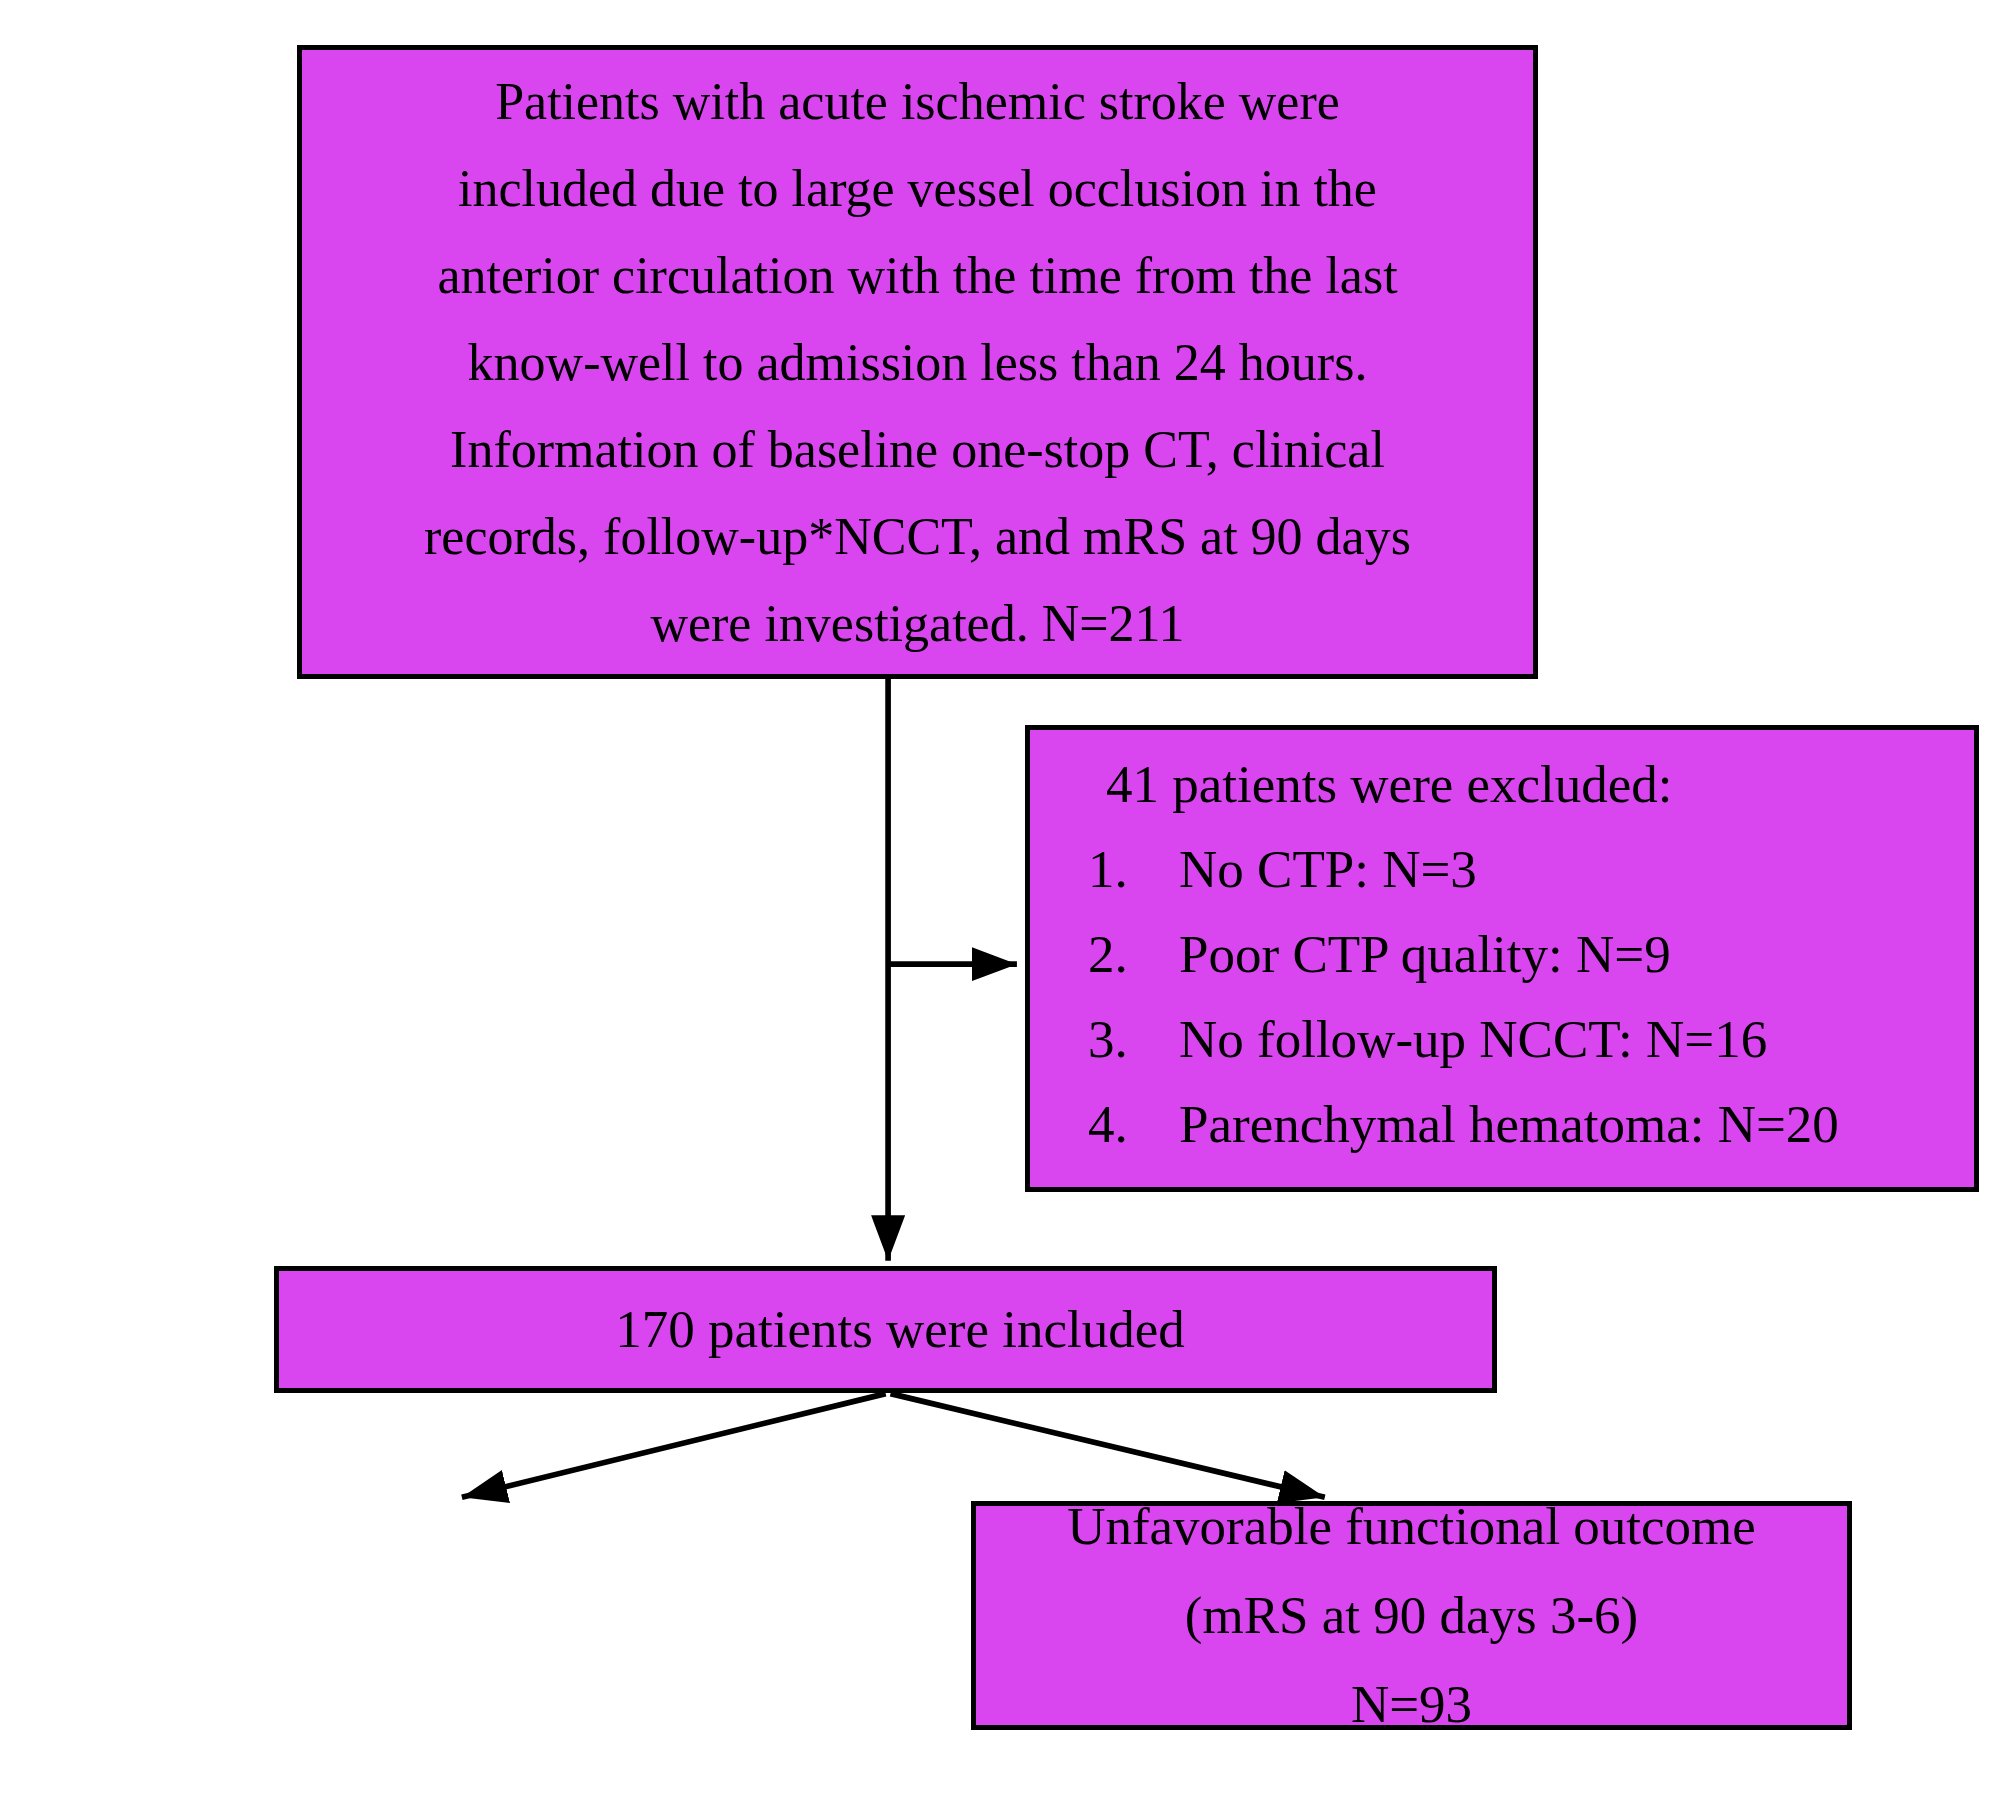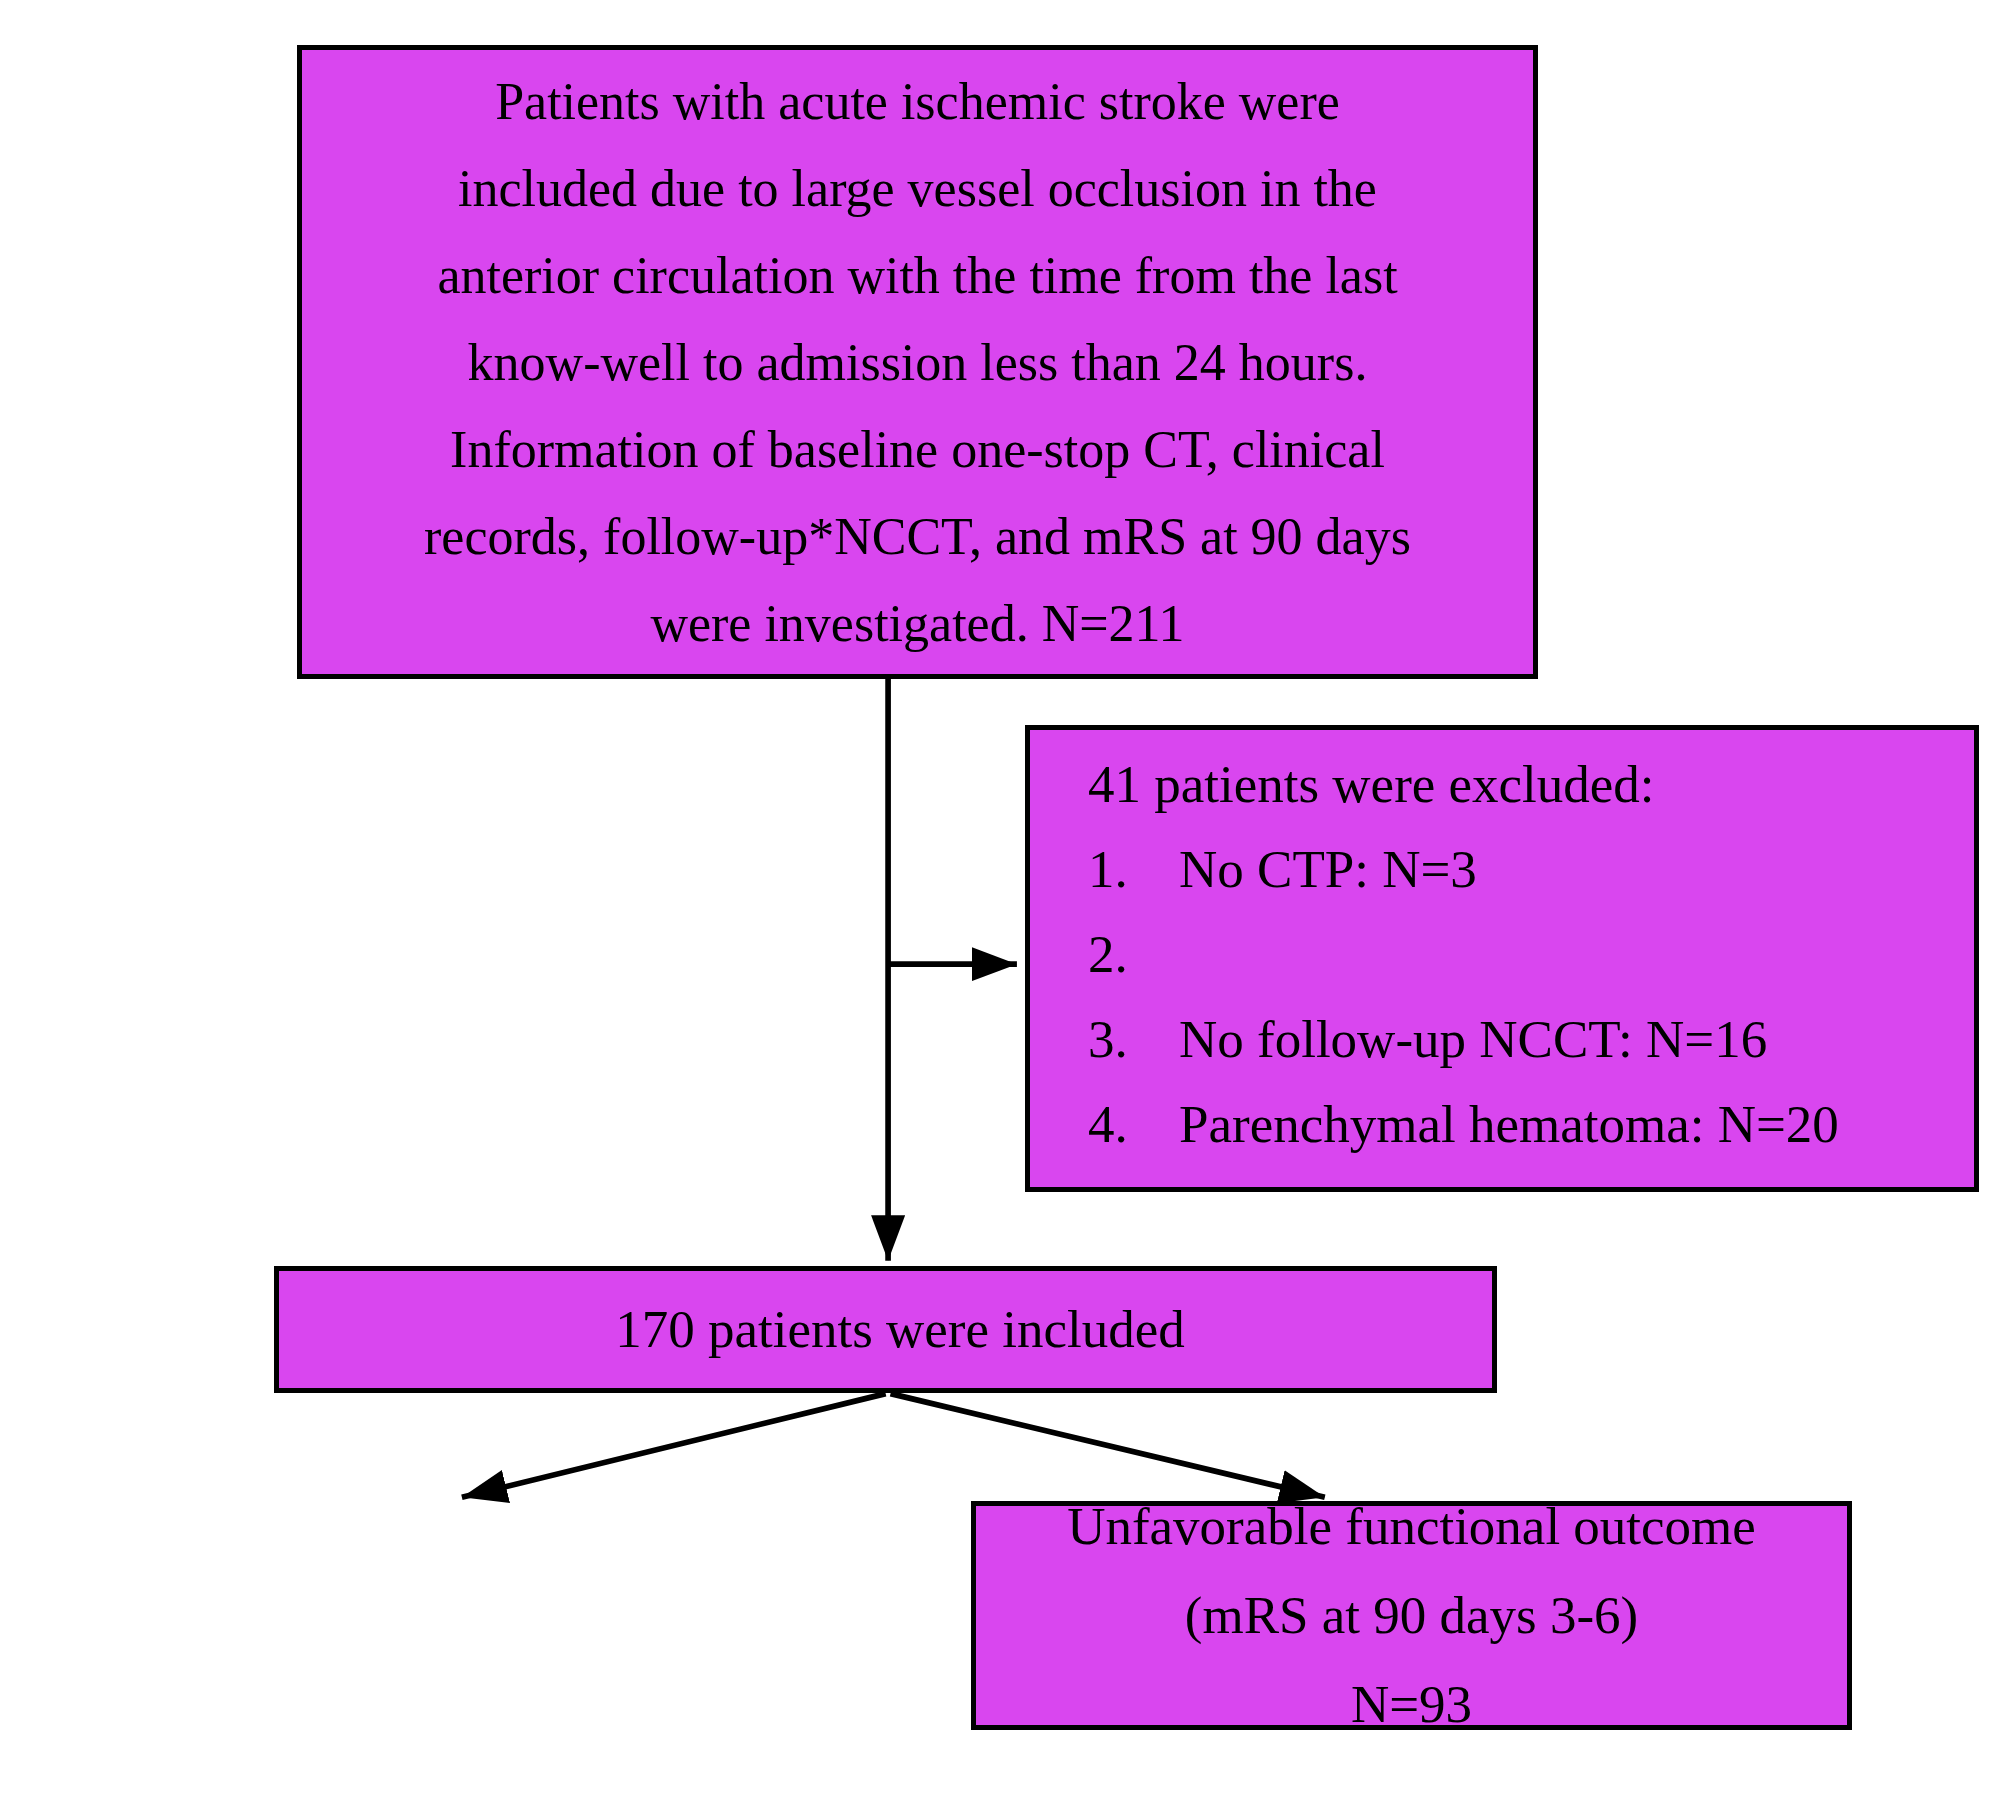--- a/index.html
+++ b/index.html
@@ -48,21 +48,21 @@
     font-size: 52px;
     line-height: 87px;
   }
   .exclusion-box {
     left: 1025px; top: 725px;
     width: 954px; height: 467px;
     font-size: 53px;
     line-height: 85px;
     padding: 12px 14.6px 12px 0;
   }
-  .excl-header { padding-left: 58px; }
+  .excl-header { padding-left: 76px; }
   .excl-item { display: flex; padding-left: 58px; }
   .excl-item .num { flex: none; width: 91px; }
   .included-box {
     left: 274px; top: 1266px;
     width: 1223px; height: 127px;
     font-size: 53px;
     line-height: 1;
     padding-left: 29px;
   }
   .favorable-box {
@@ -106,20 +106,21 @@
   </div>
 
   <div class="box exclusion-box">
     <p class="excl-header">41 patients were excluded:</p>
     <div class="excl-item">
       <span class="num">1.</span>
       <span class="txt">No CTP: N=3</span>
     </div>
     <div class="excl-item">
       <span class="num">2.</span>
+      <span class="txt">Poor CTP quality: N=9</span>
     </div>
     <div class="excl-item">
       <span class="num">3.</span>
       <span class="txt">No follow-up NCCT: N=16</span>
     </div>
     <div class="excl-item">
       <span class="num">4.</span>
       <span class="txt">Parenchymal hematoma: N=20</span>
     </div>
   </div>

